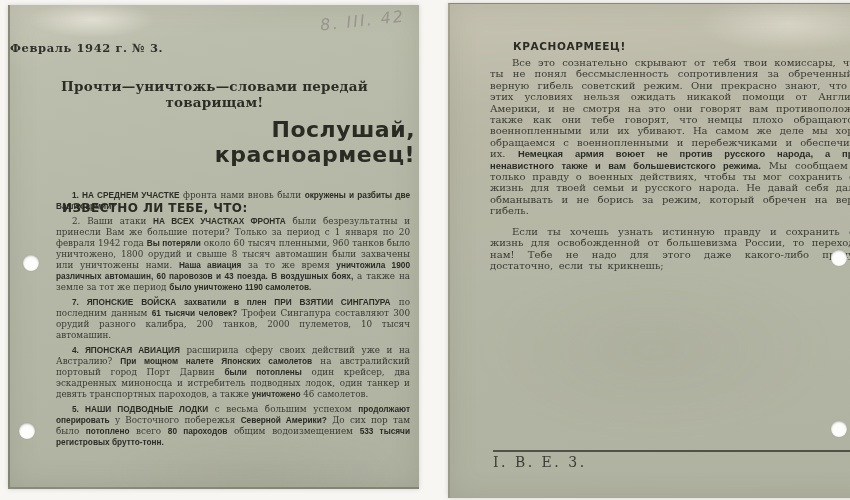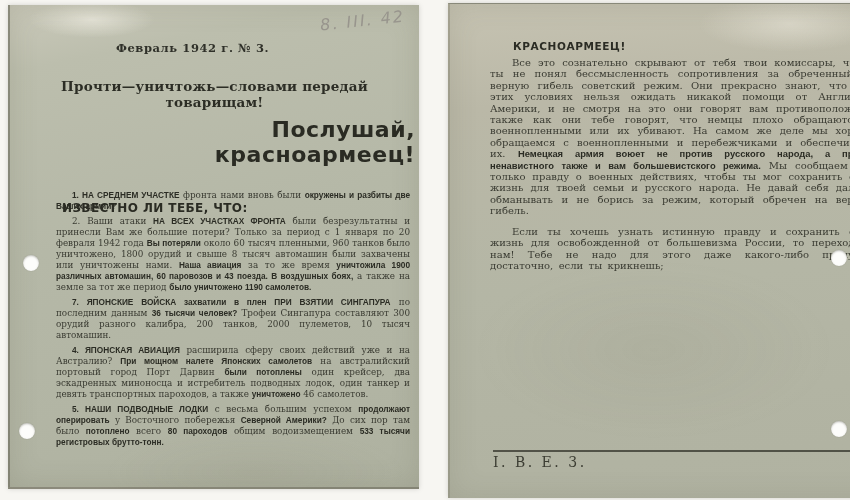--- a/index.html
+++ b/index.html
@@ -35,21 +35,21 @@
     position:absolute;width:16px;height:16px;border-radius:50%;
     background:#fdfdfb;box-shadow:0 1px 2px rgba(70,68,55,.35) inset, 0 0 1px rgba(70,68,55,.3);
   }
   .ink{color:#34352c;}
   .handwritten{
     position:absolute;top:6px;right:14px;color:#98958d;
     font-family:"DejaVu Sans", sans-serif;font-style:italic;
     font-size:16px;letter-spacing:2px;transform:rotate(-6deg);
   }
   .dateline{
-    position:absolute;top:36px;left:0;right:44px;text-align:center;
+    position:absolute;top:36px;left:0;right:44px;text-align:left;
     font-weight:bold;font-size:11.5px;letter-spacing:.6px;color:#2f3029;
   }
   .instruction{
     position:absolute;top:73px;left:30px;right:30px;text-align:center;
     font-weight:bold;font-size:13.5px;letter-spacing:.2px;color:#2c2d25;
   }
   .main-title{
     position:absolute;top:112px;left:80px;right:4px;text-align:right;
     font-family:"DejaVu Sans","Liberation Sans",sans-serif;
     font-weight:bold;font-size:22px;letter-spacing:.5px;color:#2a2b23;
@@ -102,21 +102,21 @@
 
 <div class="page" id="left-page">
   <div class="handwritten">8. III. 42</div>
   <div class="dateline ink">Февраль 1942 г. № 3.</div>
   <div class="instruction ink">Прочти—уничтожь—словами передай товарищам!</div>
   <div class="main-title">Послушай, красноармеец!</div>
   <div class="section-heading">ИЗВЕСТНО ЛИ ТЕБЕ, ЧТО:</div>
   <div class="body-left">
     <div class="para"><span class="bold">1. НА СРЕДНЕМ УЧАСТКЕ</span><span> фронта нами вновь были </span><span class="bold">окружены и разбиты две Ваших армии?</span></div>
     <div class="para"><span>2. Ваши атаки </span><span class="bold">НА ВСЕХ УЧАСТКАХ ФРОНТА</span><span> были безрезультатны и принесли Вам же большие потери? Только за период с 1 января по 20 февраля 1942 года </span><span class="bold">Вы потеряли</span><span> около 60 тысяч пленными, 960 танков было уничтожено, 1800 орудий и свыше 8 тысяч автомашин были захвачены или уничтожены нами. </span><span class="bold">Наша авиация</span><span> за то же время </span><span class="bold">уничтожила 1900 различных автомашин, 60 паровозов и 43 поезда. В воздушных боях,</span><span> а также на земле за тот же период </span><span class="bold">было уничтожено 1190 самолетов.</span></div>
-    <div class="para"><span class="bold">7. ЯПОНСКИЕ ВОЙСКА захватили в плен ПРИ ВЗЯТИИ СИНГАПУРА</span><span> по последним данным </span><span class="bold">36 тысячи человек?</span><span> Трофеи Сингапура составляют 300 орудий разного калибра, 200 танков, 2000 пулеметов, 10 тысяч автомашин.</span></div>
+    <div class="para"><span class="bold">7. ЯПОНСКИЕ ВОЙСКА захватили в плен ПРИ ВЗЯТИИ СИНГАПУРА</span><span> по последним данным </span><span class="bold">61 тысячи человек?</span><span> Трофеи Сингапура составляют 300 орудий разного калибра, 200 танков, 2000 пулеметов, 10 тысяч автомашин.</span></div>
     <div class="para"><span class="bold">4. ЯПОНСКАЯ АВИАЦИЯ</span><span> расширила сферу своих действий уже и на Австралию? </span><span class="bold">При мощном налете Японских самолетов</span><span> на австралийский портовый город Порт Дарвин </span><span class="bold">были потоплены</span><span> один крейсер, два эскадренных миноносца и истребитель подводных лодок, один танкер и девять транспортных пароходов, а также </span><span class="bold">уничтожено</span><span> 46 самолетов.</span></div>
     <div class="para"><span class="bold">5. НАШИ ПОДВОДНЫЕ ЛОДКИ</span><span> с весьма большим успехом </span><span class="bold">продолжают оперировать</span><span> у Восточного побережья </span><span class="bold">Северной Америки?</span><span> До сих пор там было </span><span class="bold">потоплено</span><span> всего </span><span class="bold">80 пароходов</span><span> общим водоизмещением </span><span class="bold">533 тысячи регистровых брутто-тонн.</span></div>
   </div>
   <div class="hole" style="left:13px;top:250px;"></div>
   <div class="hole" style="left:9px;top:418px;"></div>
 </div>
 
 <div class="page" id="right-page">
   <div class="heading-right">КРАСНОАРМЕЕЦ!</div>
   <div class="body-right">

